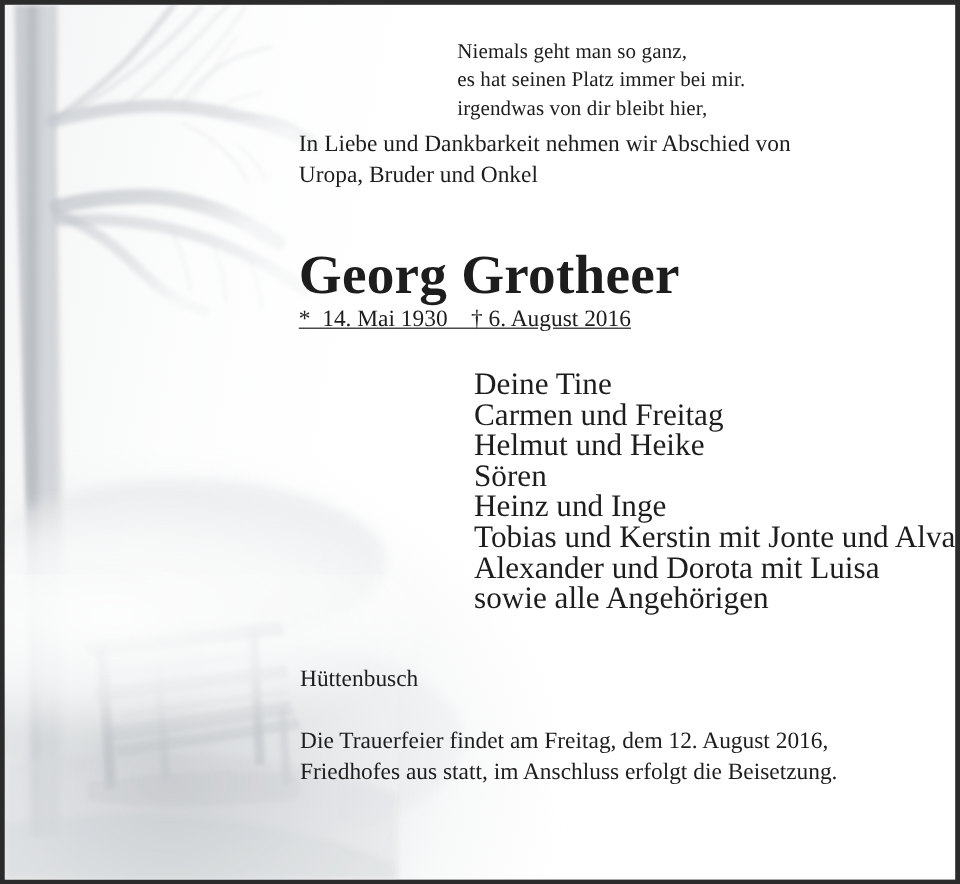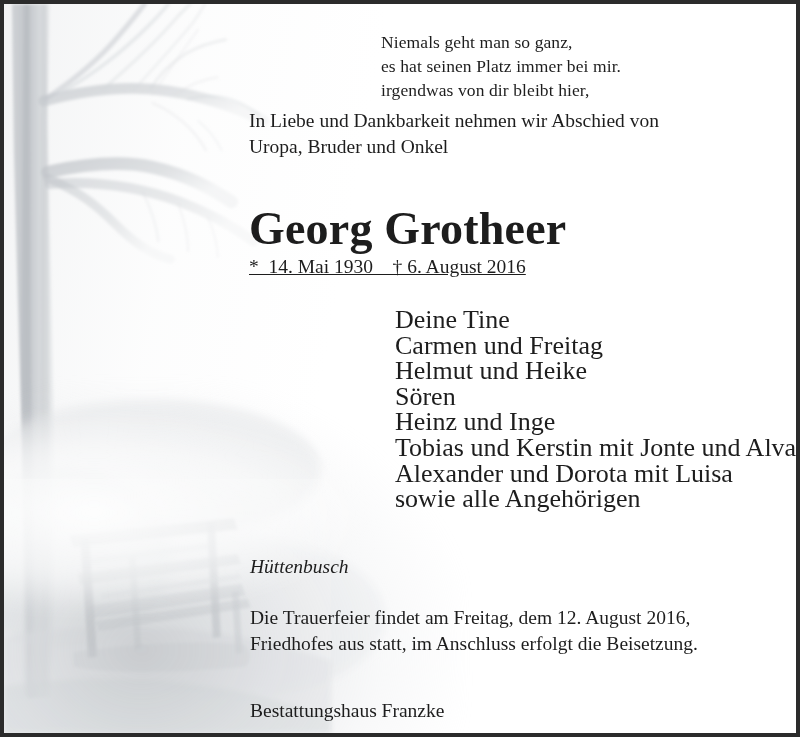--- a/index.html
+++ b/index.html
@@ -115,21 +115,20 @@
     top: 303px;
     font-size: 26px;
     line-height: 25.6px;
   }
 
   .place {
     left: 246px;
     top: 550px;
     font-size: 19.5px;
     line-height: 26px;
-    font-style: italic;
   }
 
   .details {
     left: 246px;
     top: 601px;
     font-size: 19.5px;
     line-height: 26px;
     width: 510px;
   }
 
@@ -279,15 +278,14 @@
     <div class="line">sowie alle Angehörigen</div>
   </div>
 
   <div class="txt place">Hüttenbusch</div>
 
   <div class="txt details">
     <div class="line">Die Trauerfeier findet am Freitag, dem 12. August 2016,</div>
     <div class="line">Friedhofes aus statt, im Anschluss erfolgt die Beisetzung.</div>
   </div>
 
-  <div class="txt undertaker">Bestattungshaus Franzke</div>
 
 </div>
 
 </body></html>

